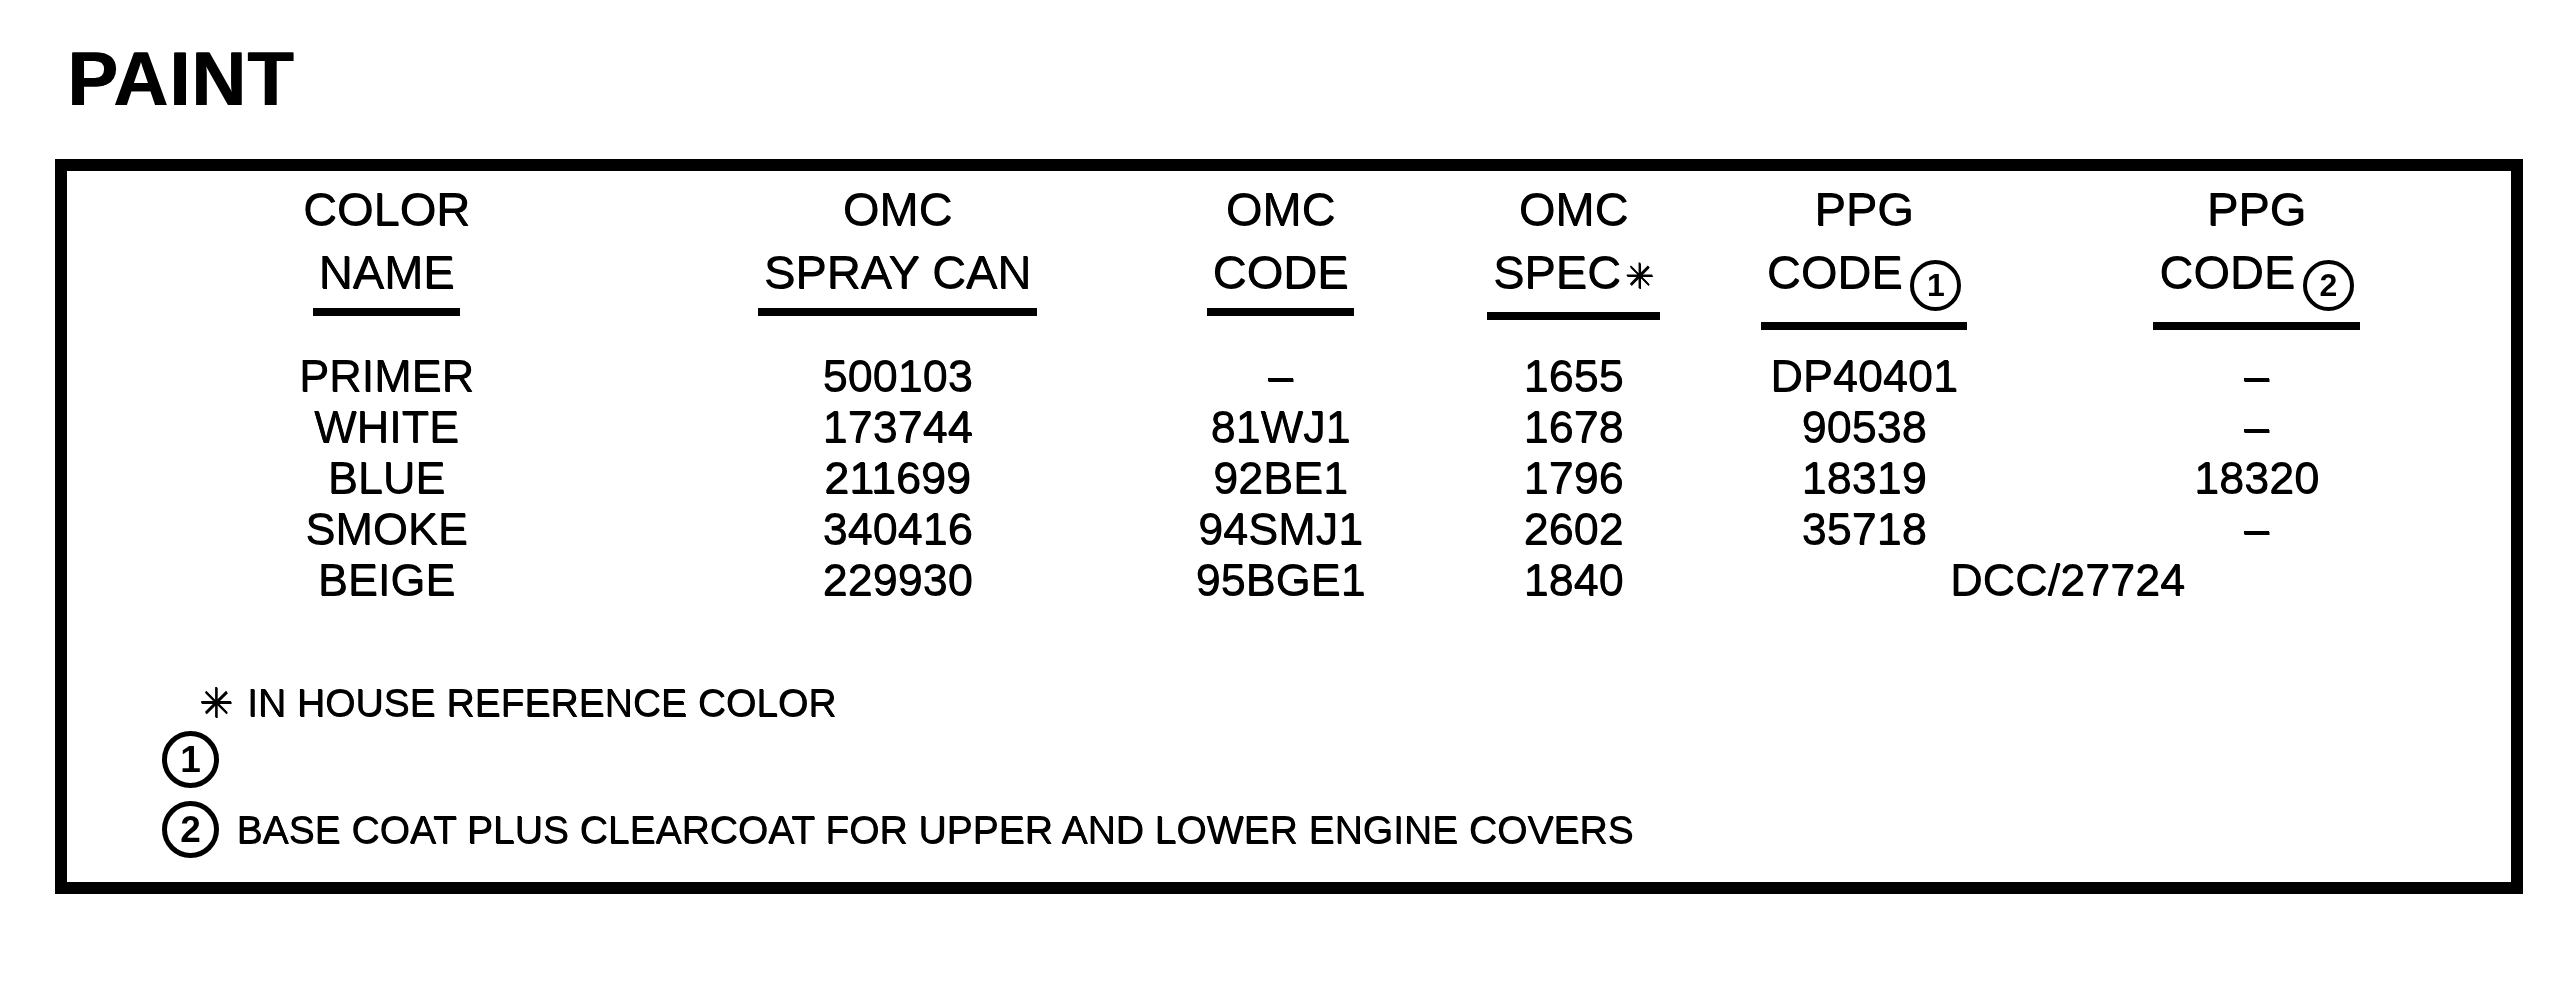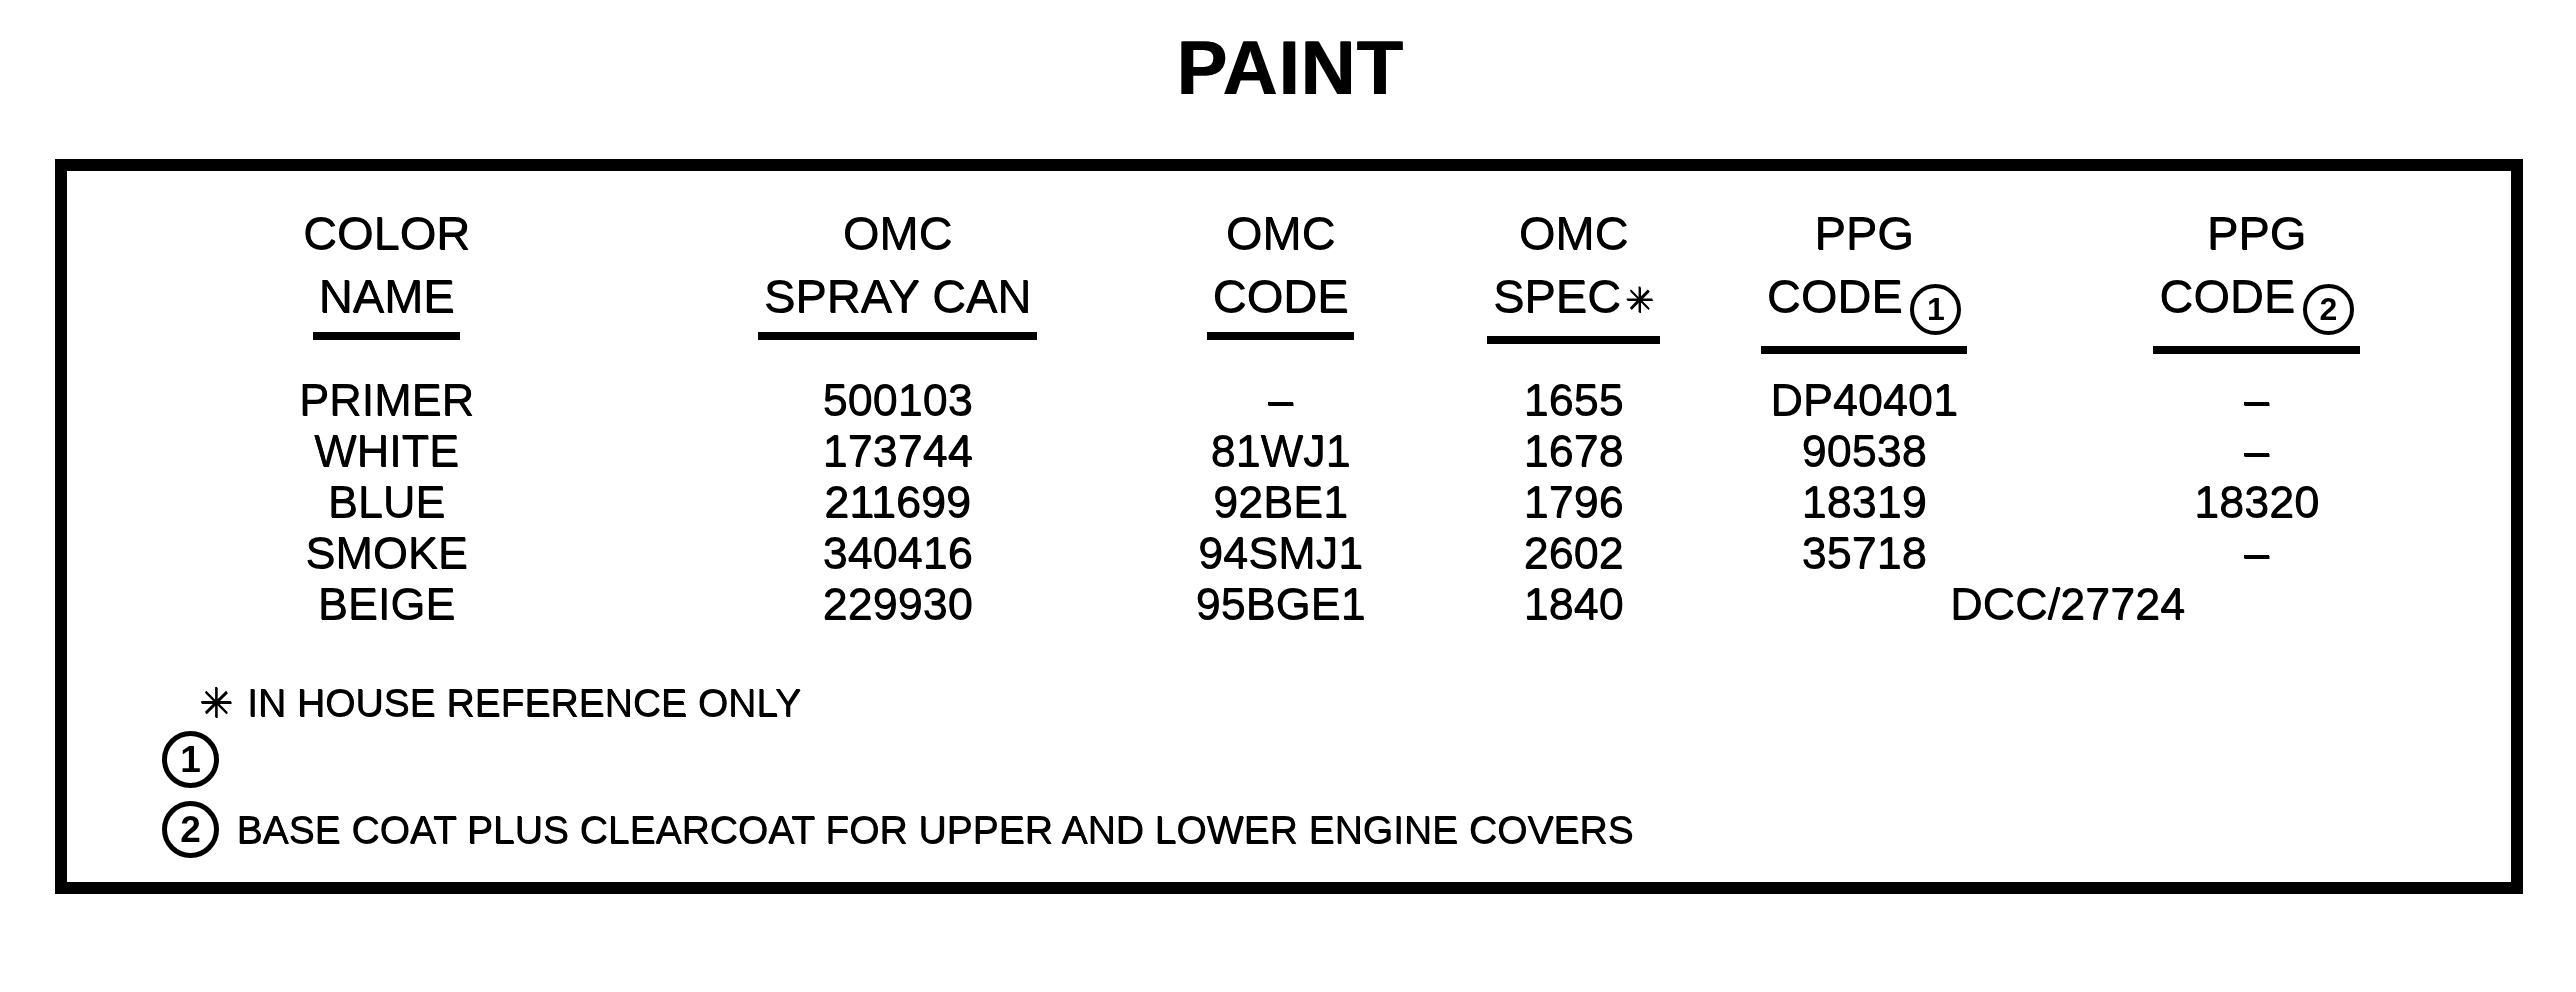--- a/index.html
+++ b/index.html
@@ -4,36 +4,36 @@
 <style>
   html, body { margin:0; padding:0; background:#ffffff; }
   .page {
     position:relative; width:2576px; height:992px;
     background:#ffffff; color:#000;
     font-family:"Liberation Sans","DejaVu Sans",sans-serif;
     overflow:hidden;
   }
   .doc-title {
     position:absolute; left:55px; top:23px; width:2468px;
-    margin:1px; text-align:center;
+    margin:12px; text-align:left;
     font-size:76px; font-weight:bold; letter-spacing:1px;
     text-shadow:1px 0 0 #000;
   }
   .box {
     position:absolute; left:55px; top:159px;
     width:2468px; height:735px; box-sizing:border-box;
     border:12.6px solid #000; background:#fff;
     text-shadow:0.6px 0.6px 0 #000;
   }
   table.paint {
     position:absolute; left:0; top:0;
     width:2393px; border-collapse:collapse; table-layout:fixed;
   }
   table.paint th, table.paint td { padding:0; text-align:center; font-weight:normal; }
-  table.paint th { vertical-align:top; padding-top:36px; font-size:47px; }
+  table.paint th { vertical-align:top; padding-top:12px; font-size:47px; }
   .h1 { line-height:52px; }
   .h2 { line-height:48px; margin-top:13px; }
   .u {
     display:inline-block; padding:0 5.8px 11.6px;
     border-bottom:8.7px solid #000;
     white-space:nowrap;
   }
   .circ {
     display:inline-block; width:43px; height:43px; line-height:43px;
     border:4.8px solid #000; border-radius:50%;
@@ -143,21 +143,21 @@
           <td>229930</td>
           <td>95BGE1</td>
           <td>1840</td>
           <td class="span-cell" colspan="2">DCC/27724</td>
         </tr>
       </tbody>
     </table>
 
     <div class="fn fn-star">
       <span class="fn-marker">✳</span>
-      <span>IN HOUSE REFERENCE ONLY</span>
+      <span>IN HOUSE REFERENCE COLOR</span>
     </div>
 
     <div class="fn fn-1">
       <span class="circ big">1</span>
     </div>
 
     <div class="fn fn-2">
       <span class="circ big">2</span>
       <span>BASE COAT PLUS CLEARCOAT FOR UPPER AND LOWER ENGINE COVERS</span>
     </div>

